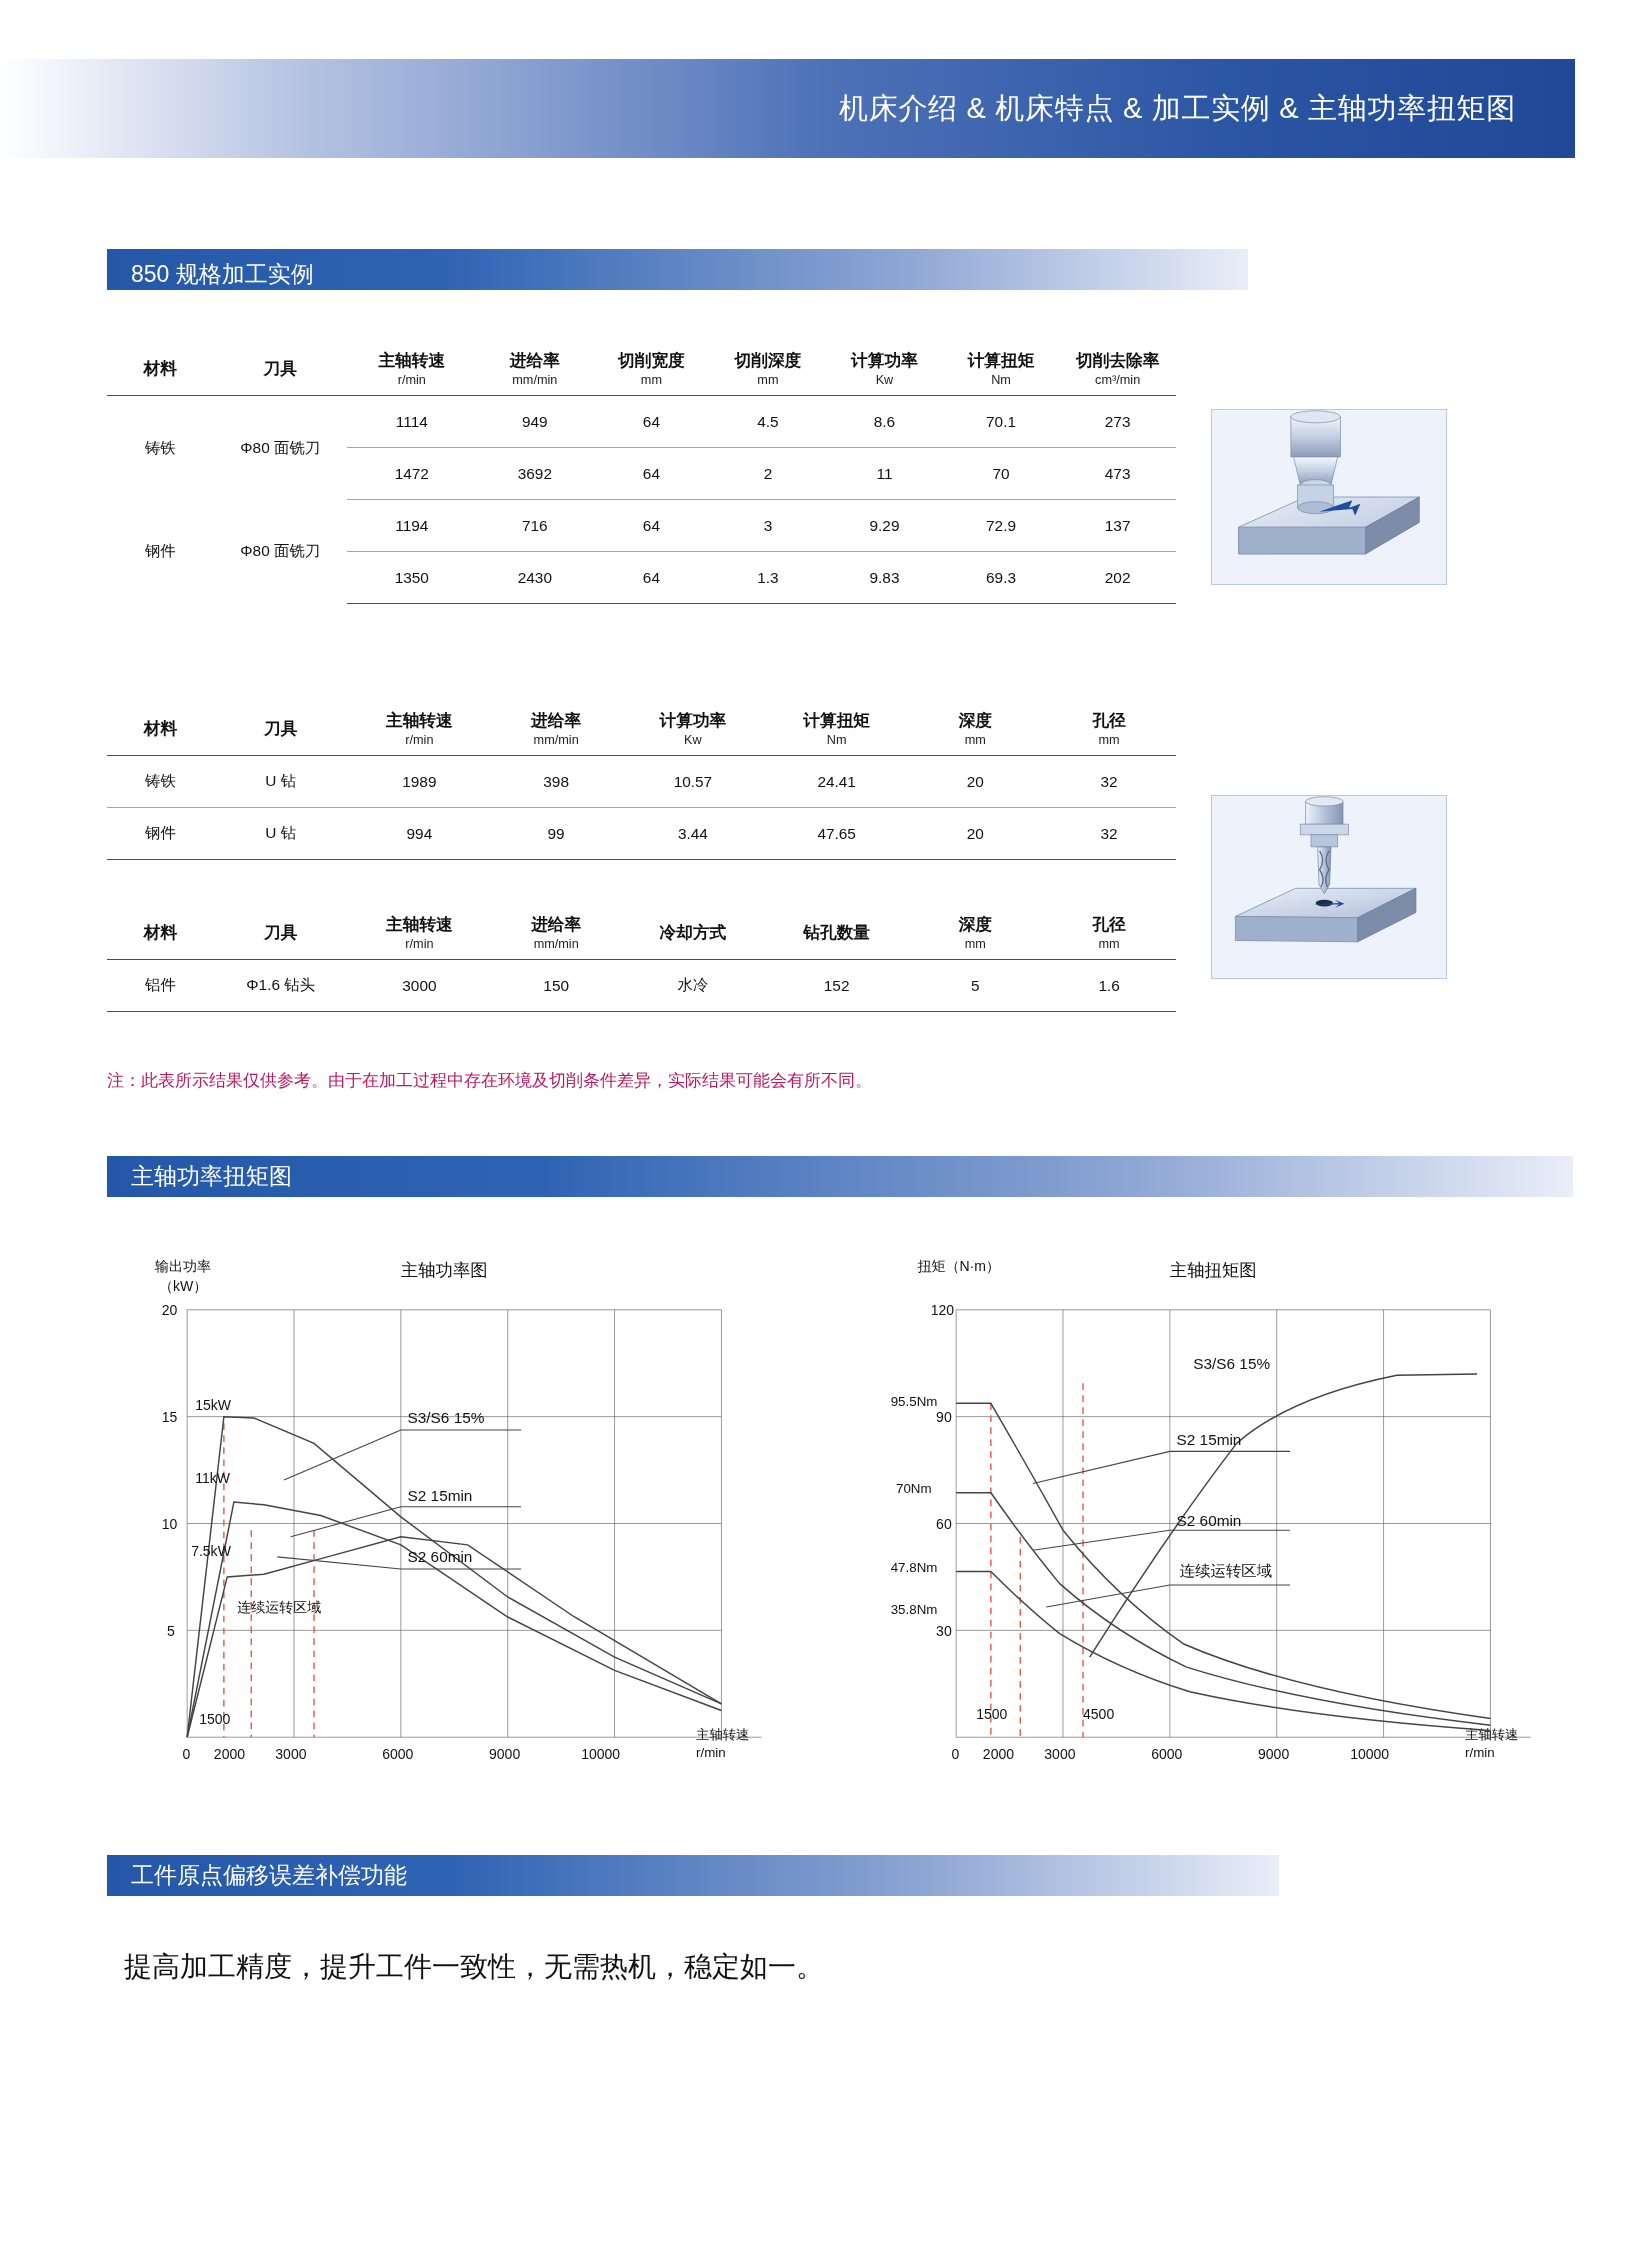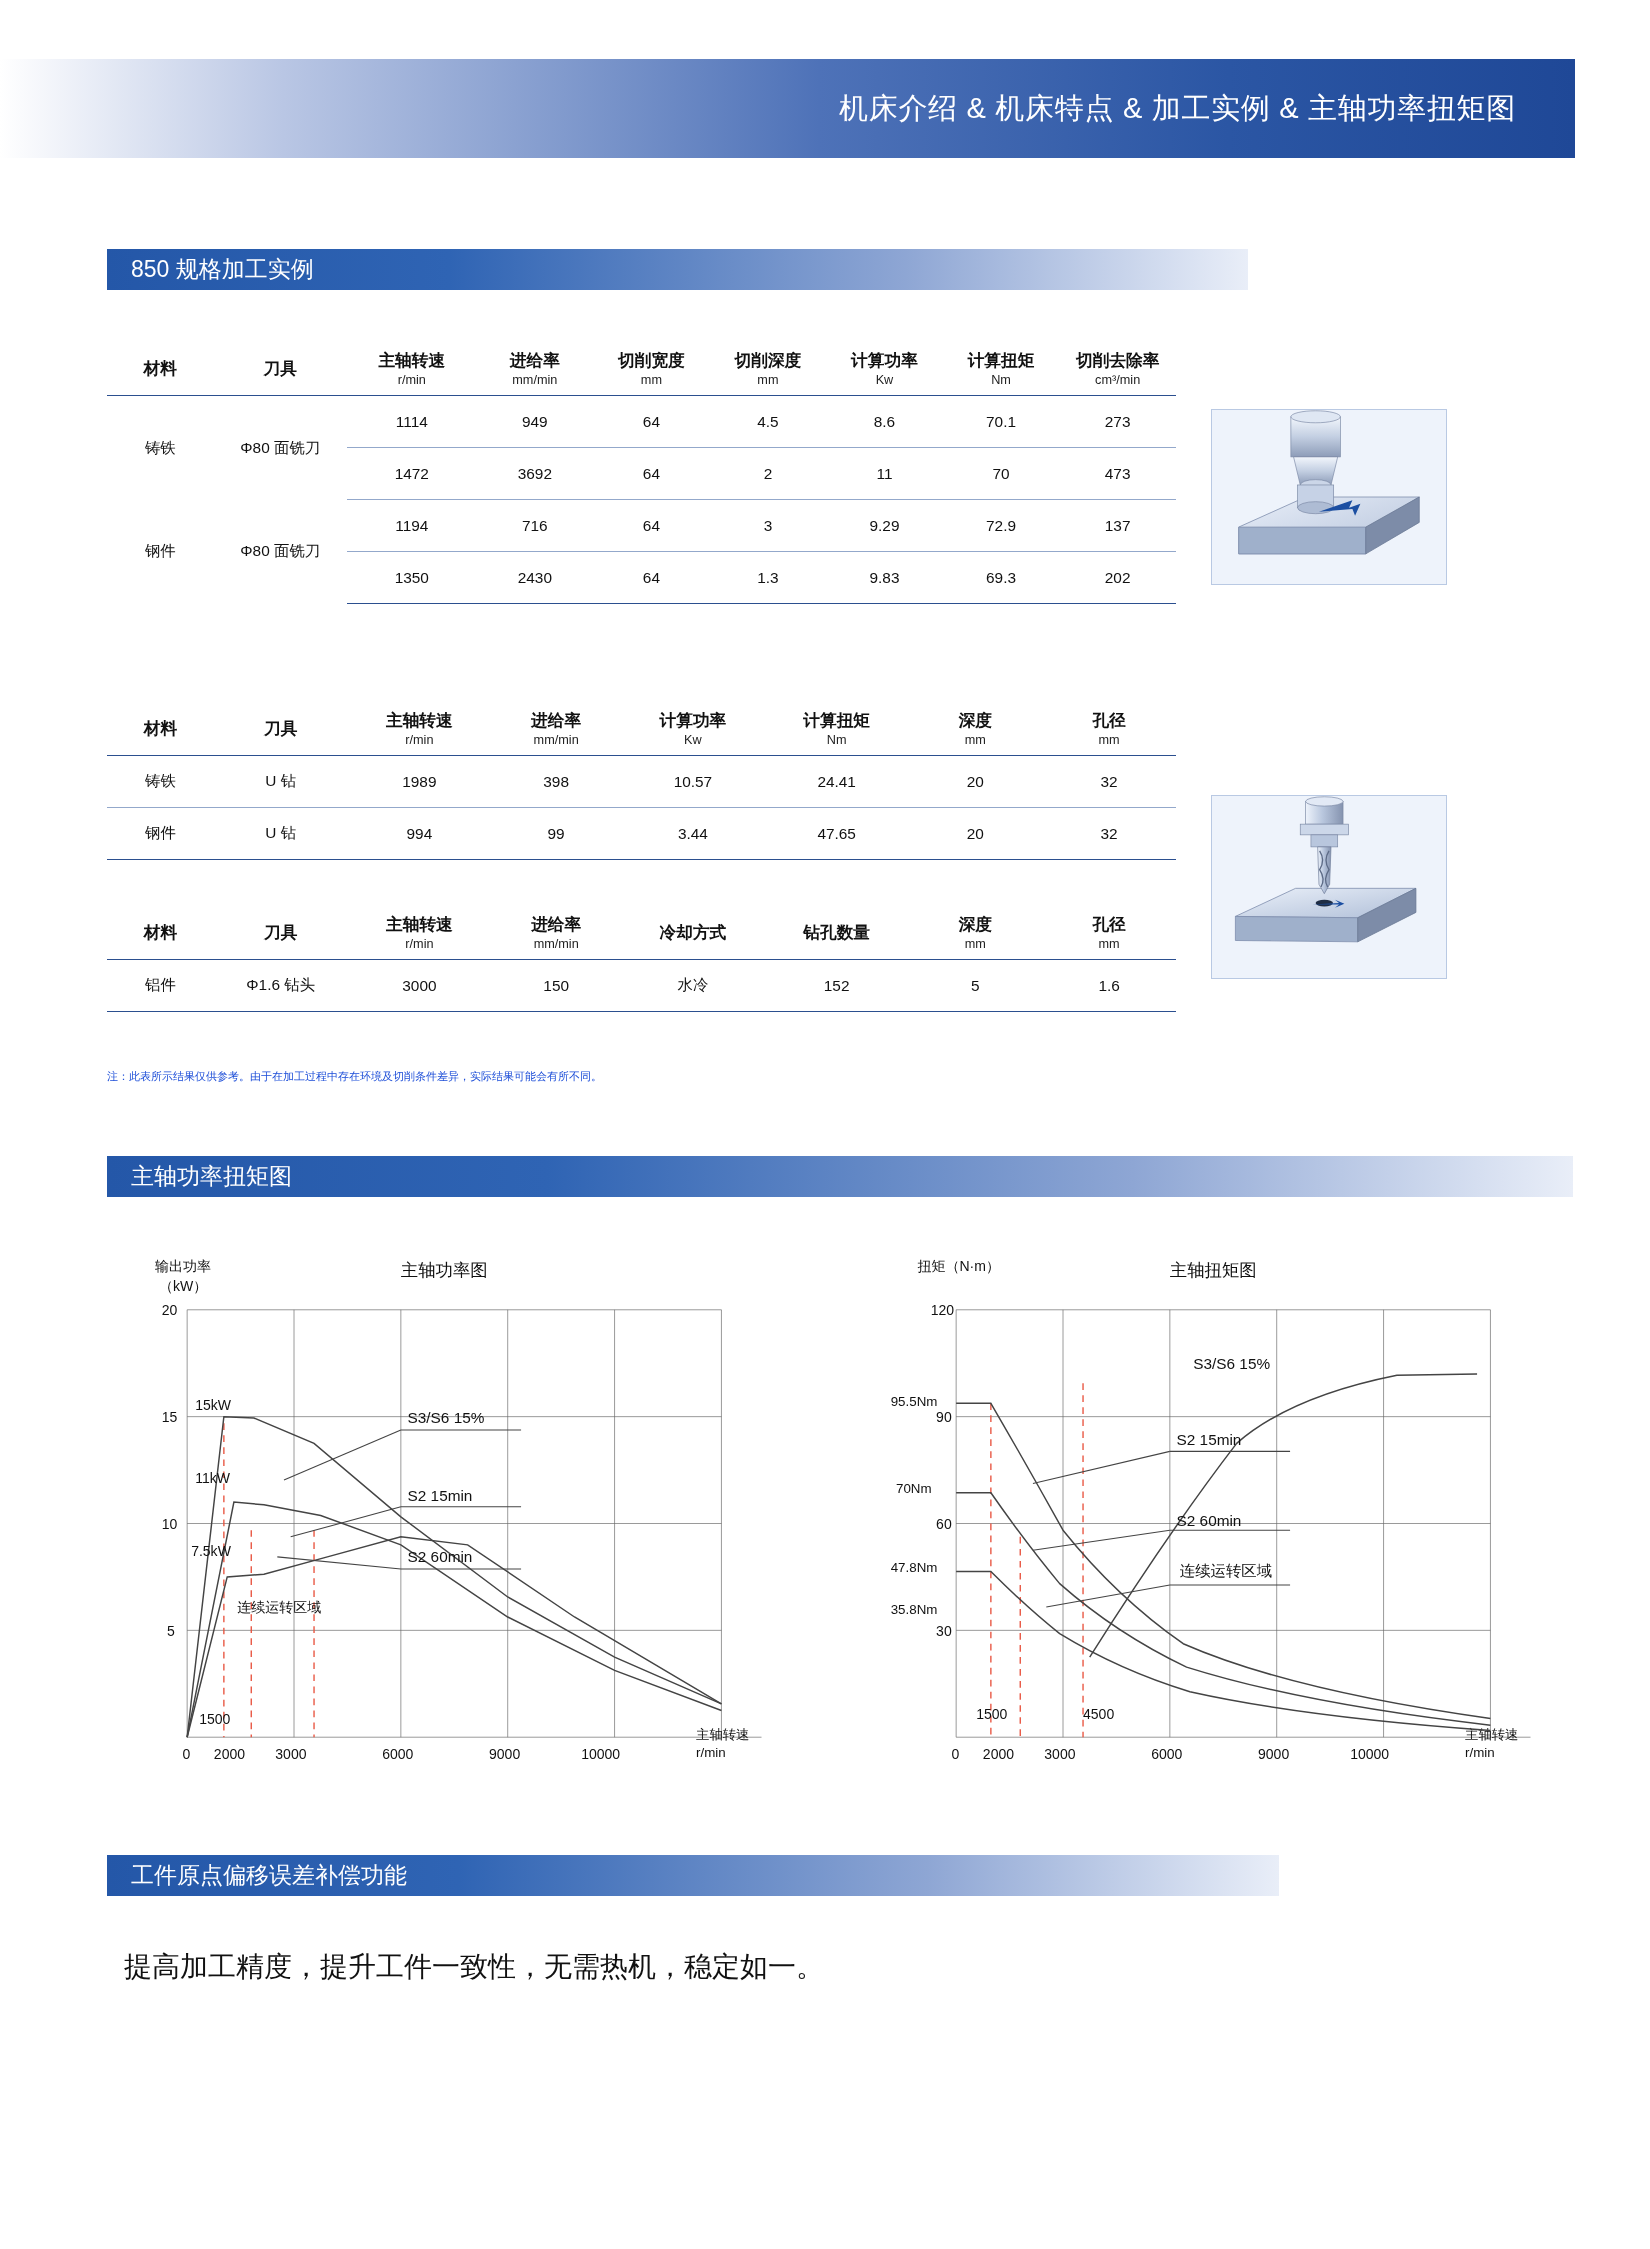--- a/index.html
+++ b/index.html
@@ -84,22 +84,22 @@
     height: 51px;
     font-size: 15.4px;
   }
   .row-line td { border-bottom: 0.7px solid #93a8cb; }
   .row-line-strong td { border-bottom: 1.3px solid #2b4f8f; }
   .lcell { text-align: left; padding-left: 4px; }
 
   
   .note {
     position: absolute;
-    font-size: 11px;
-    color: #1d4ed8;
+    font-size: 17px;
+    color: #be185d;
     white-space: nowrap;
   }
 
   
   .img-box {
     position: absolute;
     background: #eef3fb;
     border: 0.7px solid #b9c9e3;
     overflow: hidden;
   }
@@ -116,21 +116,21 @@
 
   svg text { font-family: "Liberation Sans", sans-serif; }
 </style>
 </head>
 <body>
 
 <div class="header-band">
   <div class="header-title">机床介绍 &amp; 机床特点 &amp; 加工实例 &amp; 主轴功率扭矩图</div>
 </div>
 
-<div class="section-bar" style="left:107px; top:249px; width:1141px;">
+<div class="section-bar" style="left:107px; top:249px; width:1141px;align-items:flex-end;">
   <span class="label">850 规格加工实例</span>
 </div>
 
 <table class="tbl" style="left:107px; top:342px; width:1069px;">
   <colgroup>
     <col style="width:107px">
       <col style="width:134px">
       <col style="width:130px">
       <col style="width:117px">
     <col style="width:117px">

